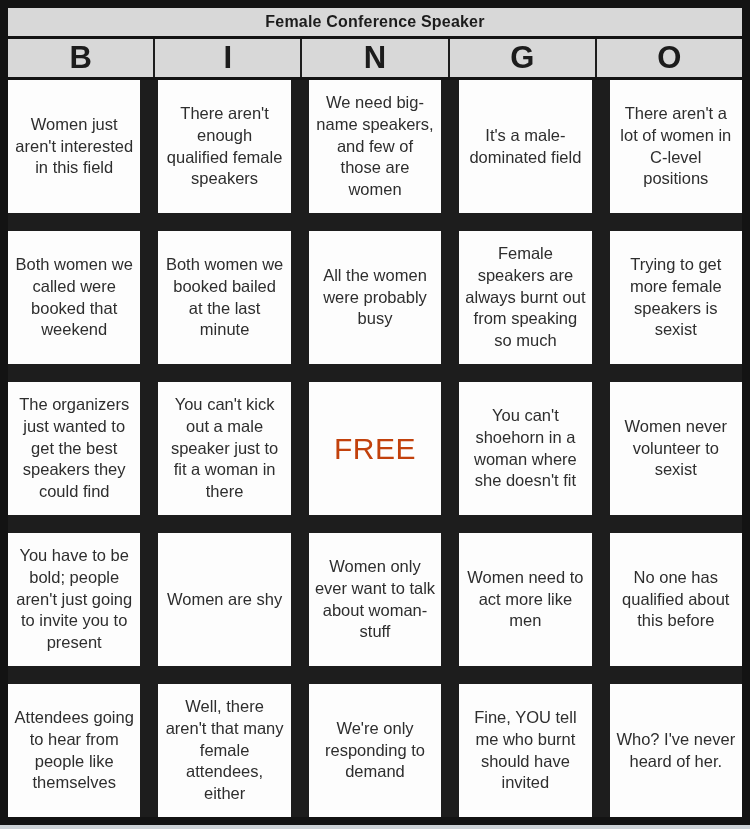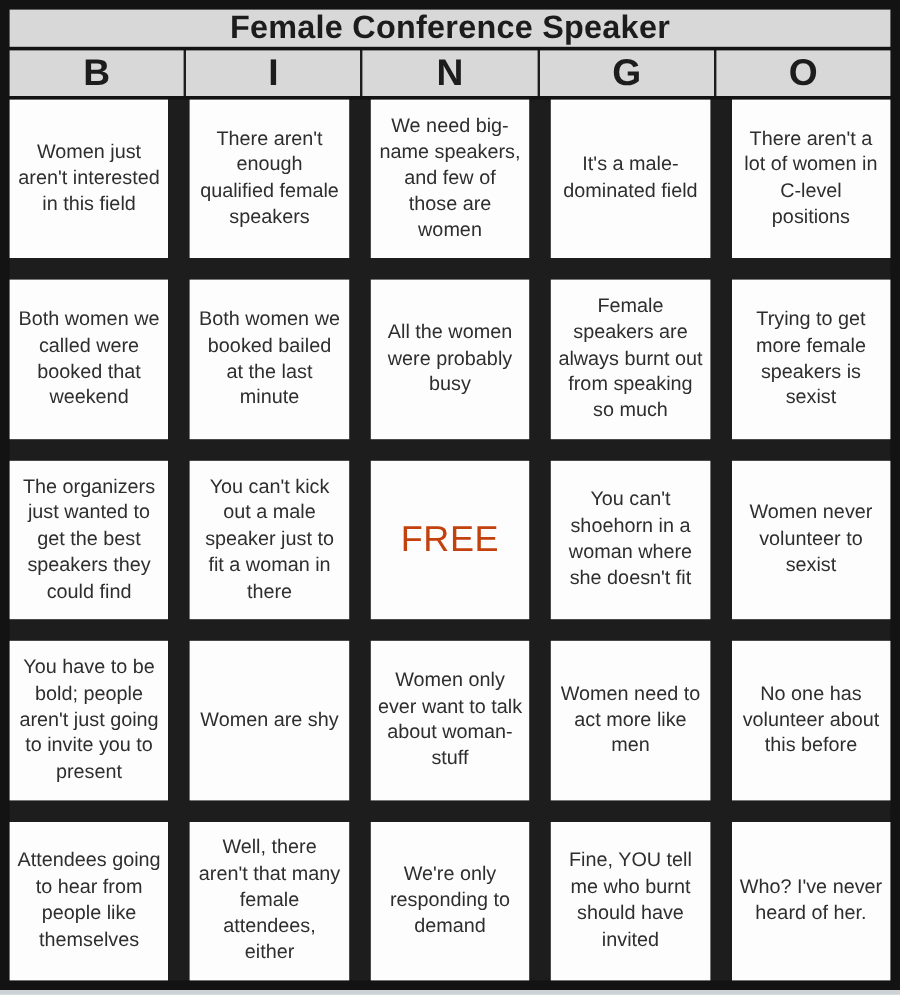--- a/index.html
+++ b/index.html
@@ -17,21 +17,21 @@
     display: flex;
     flex-direction: column;
   }
   .title-bar {
     flex: 0 0 28px;
     background: #d8d8d8;
     display: flex; align-items: center; justify-content: center;
     margin-bottom: 3px;
   }
   .title-bar span {
-    font-size: 27px; font-weight: 700; color: #1c1c1c;
+    font-size: 16px; font-weight: 700; color: #1c1c1c;
     letter-spacing: 0.2px;
   }
   .header-row {
     flex: 0 0 38px;
     display: grid;
     grid-template-columns: repeat(5, 1fr);
     gap: 2px;
     background: #1d1d1d;
     margin-bottom: 3px;
   }
@@ -99,21 +99,21 @@
       <div class="cell">The organizers just wanted to get the best speakers they could find</div>
       <div class="cell">You can't kick out a male speaker just to fit a woman in there</div>
       <div class="cell free">FREE</div>
       <div class="cell">You can't shoehorn in a woman where she doesn't fit</div>
       <div class="cell">Women never volunteer to sexist</div>
 
       <div class="cell">You have to be bold; people aren't just going to invite you to present</div>
       <div class="cell">Women are shy</div>
       <div class="cell">Women only ever want to talk about woman-stuff</div>
       <div class="cell">Women need to act more like men</div>
-      <div class="cell">No one has volunteer about this before</div>
+      <div class="cell">No one has qualified about this before</div>
 
       <div class="cell">Attendees going to hear from people like themselves</div>
       <div class="cell">Well, there aren't that many female attendees, either</div>
       <div class="cell">We're only responding to demand</div>
       <div class="cell">Fine, YOU tell me who burnt should have invited</div>
       <div class="cell">Who? I've never heard of her.</div>
     </div>
 
   </div>
   <div class="bottom-strip"></div>

